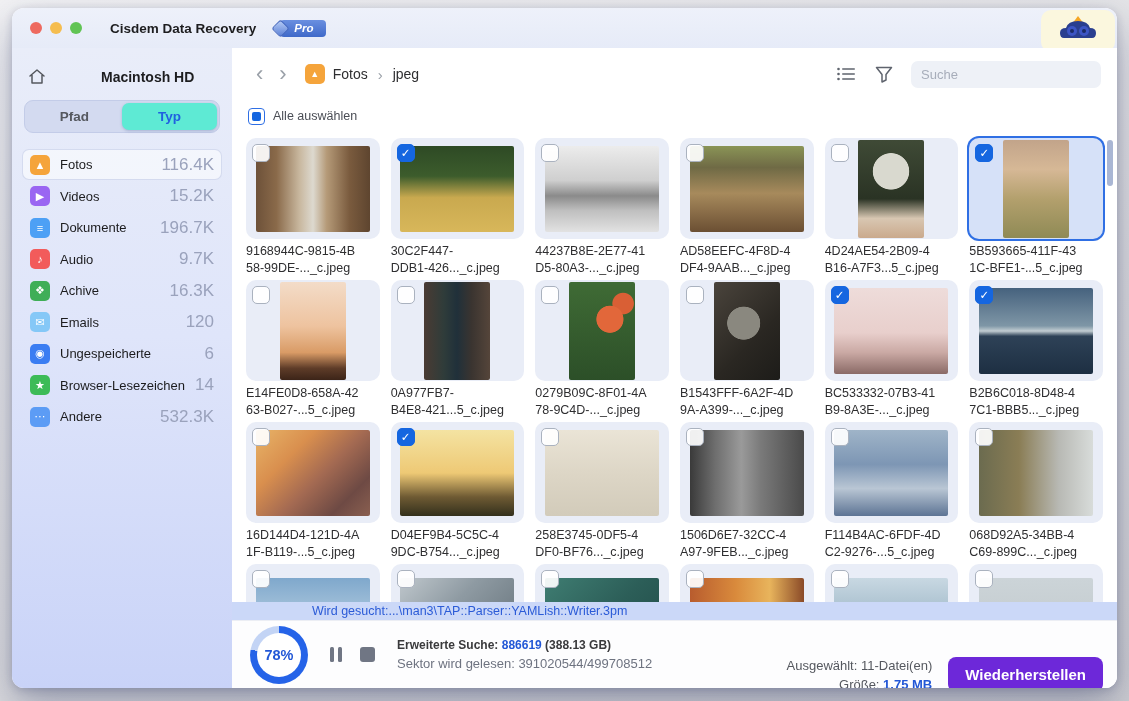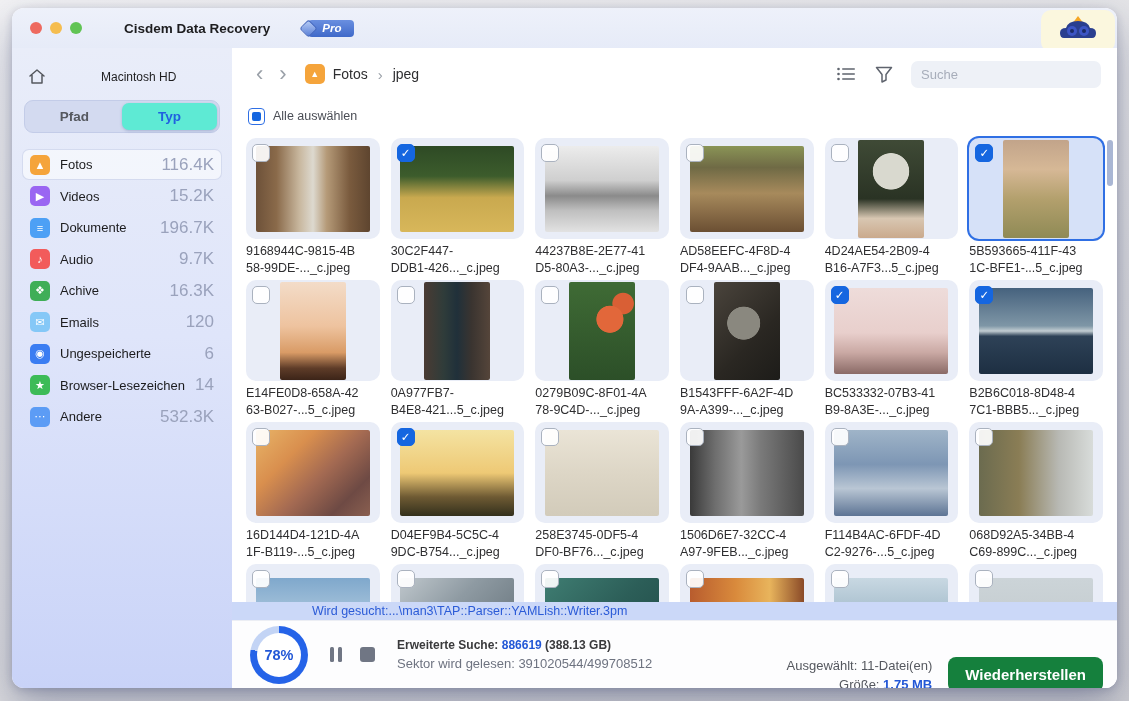--- a/index.html
+++ b/index.html
@@ -11,39 +11,39 @@
   }
   .window {
     position:absolute; left:12px; top:8px; width:1105px; height:680px;
     border-radius:12px; overflow:hidden; background:#ffffff;
     box-shadow:0 18px 40px rgba(30,40,90,.35), 0 2px 8px rgba(30,40,90,.2);
     display:flex; flex-direction:column;
   }
   
   .titlebar {
     height:40px; flex:0 0 40px; background:linear-gradient(180deg,#eef1fa,#e6ebf8);
-    display:flex; align-items:center; padding:0 2px 0 18px; position:relative;gap:14px;
+    display:flex; align-items:center; padding:0 2px 0 18px; position:relative;
   }
   .traffic { display:flex; gap:8px; }
   .light { width:12px; height:12px; border-radius:50%; }
   .light.red{ background:#ee6a5f; } .light.yellow{ background:#f5bd4f; } .light.green{ background:#61c454; }
   .win-title { margin-left:28px; font-size:13.5px; font-weight:700; color:#1d1d1f; }
   .pro-badge { margin-left:18px; position:relative; display:flex; align-items:center; }
   .pro-gem { width:13px; height:13px; background:linear-gradient(135deg,#b7ccf5,#5a7fd6); transform:rotate(45deg); border-radius:3px; border:1px solid #4a6cc0; position:relative; z-index:2; }
   .pro-pill { margin-left:-7px; background:linear-gradient(180deg,#6a8fe0,#3f69c9); color:#fff; font-size:11.5px; font-style:italic; font-weight:700; border-radius:4px; padding:2px 12px 3px 14px; }
   .logo-chip { position:absolute; right:2px; top:2px; width:74px; height:42px; background:#fbf7de; border-radius:10px; display:flex; align-items:center; justify-content:center; }
   
   .body { flex:1; display:flex; min-height:0; }
   .sidebar {
     width:220px; flex:0 0 220px;
     background:linear-gradient(180deg,#e9edf9 0%,#dfe5fa 45%,#c9d3f8 100%);
     padding:14px 10px 0 10px;
   }
   .device-row { display:flex; align-items:center; gap:10px; padding:6px 6px 14px 6px; }
-  .device-name { font-size:12px; font-weight:400; color:#1d1d1f;padding-left:45px; }
+  .device-name { font-size:14px; font-weight:700; color:#1d1d1f;padding-left:45px; }
   .seg {
     display:flex; background:#d3daf0; border:1px solid #c3cce8; border-radius:9px; padding:2px; margin:0 2px 16px 2px;
   }
   .seg-btn { flex:1; text-align:center; font-size:13.5px; padding:6px 0; border-radius:7px; color:#55585f; font-weight:600; }
   .seg-btn.active { background:#5eead4; color:#2061e0; box-shadow:0 1px 3px rgba(40,60,120,.25); }
   .side-item { display:flex; align-items:center; gap:10px; padding:6px 8px; border-radius:7px; margin-bottom:0.5px; height:31px; }
   .side-item.selected { background:rgba(255,255,255,.55); box-shadow:0 0 0 1px rgba(120,140,200,.25) inset; }
   .side-icon { width:20px; height:20px; border-radius:5px; display:flex; align-items:center; justify-content:center; color:#fff; font-size:11px; flex:0 0 20px; }
   .side-label { flex:1; font-size:13px; color:#1c1c1e; white-space:nowrap; overflow:hidden; }
   .side-count { font-size:17px; color:#9aa2bc; }
@@ -87,21 +87,21 @@
   .pause span { width:4px; height:15px; background:#707684; border-radius:1.5px; }
   .stop { width:15px; height:15px; background:#707684; border-radius:3px; }
   .scan-block { display:flex; flex-direction:column; gap:4px; }
   .scan-line1 { font-size:12px; font-weight:700; color:#3a3a3c; }
   .scan-line1 .count { color:#2257d6; }
   .scan-line2 { font-size:13px; color:#6e7380; }
   .right-block { margin-left:auto; display:flex; align-items:center; gap:16px;margin-top:40px; }
   .sel-info { display:flex; flex-direction:column; align-items:flex-end; gap:4px; }
   .sel-line { font-size:13px; color:#55585f; }
   .sel-line .blue { color:#2257d6; font-weight:600; }
-  .recover-btn { background:#15803d; color:#fff; font-size:15px; font-weight:700; border:none; border-radius:8px; padding:9px 17px; font-family:inherit; }
+  .recover-btn { background:#6d28d9; color:#fff; font-size:15px; font-weight:700; border:none; border-radius:8px; padding:9px 17px; font-family:inherit; }
   svg { display:block; }
 </style>
 </head>
 <body>
 
 <div class="window">
 
   <div class="titlebar">
     <div class="traffic">
       <div class="light red"></div>

